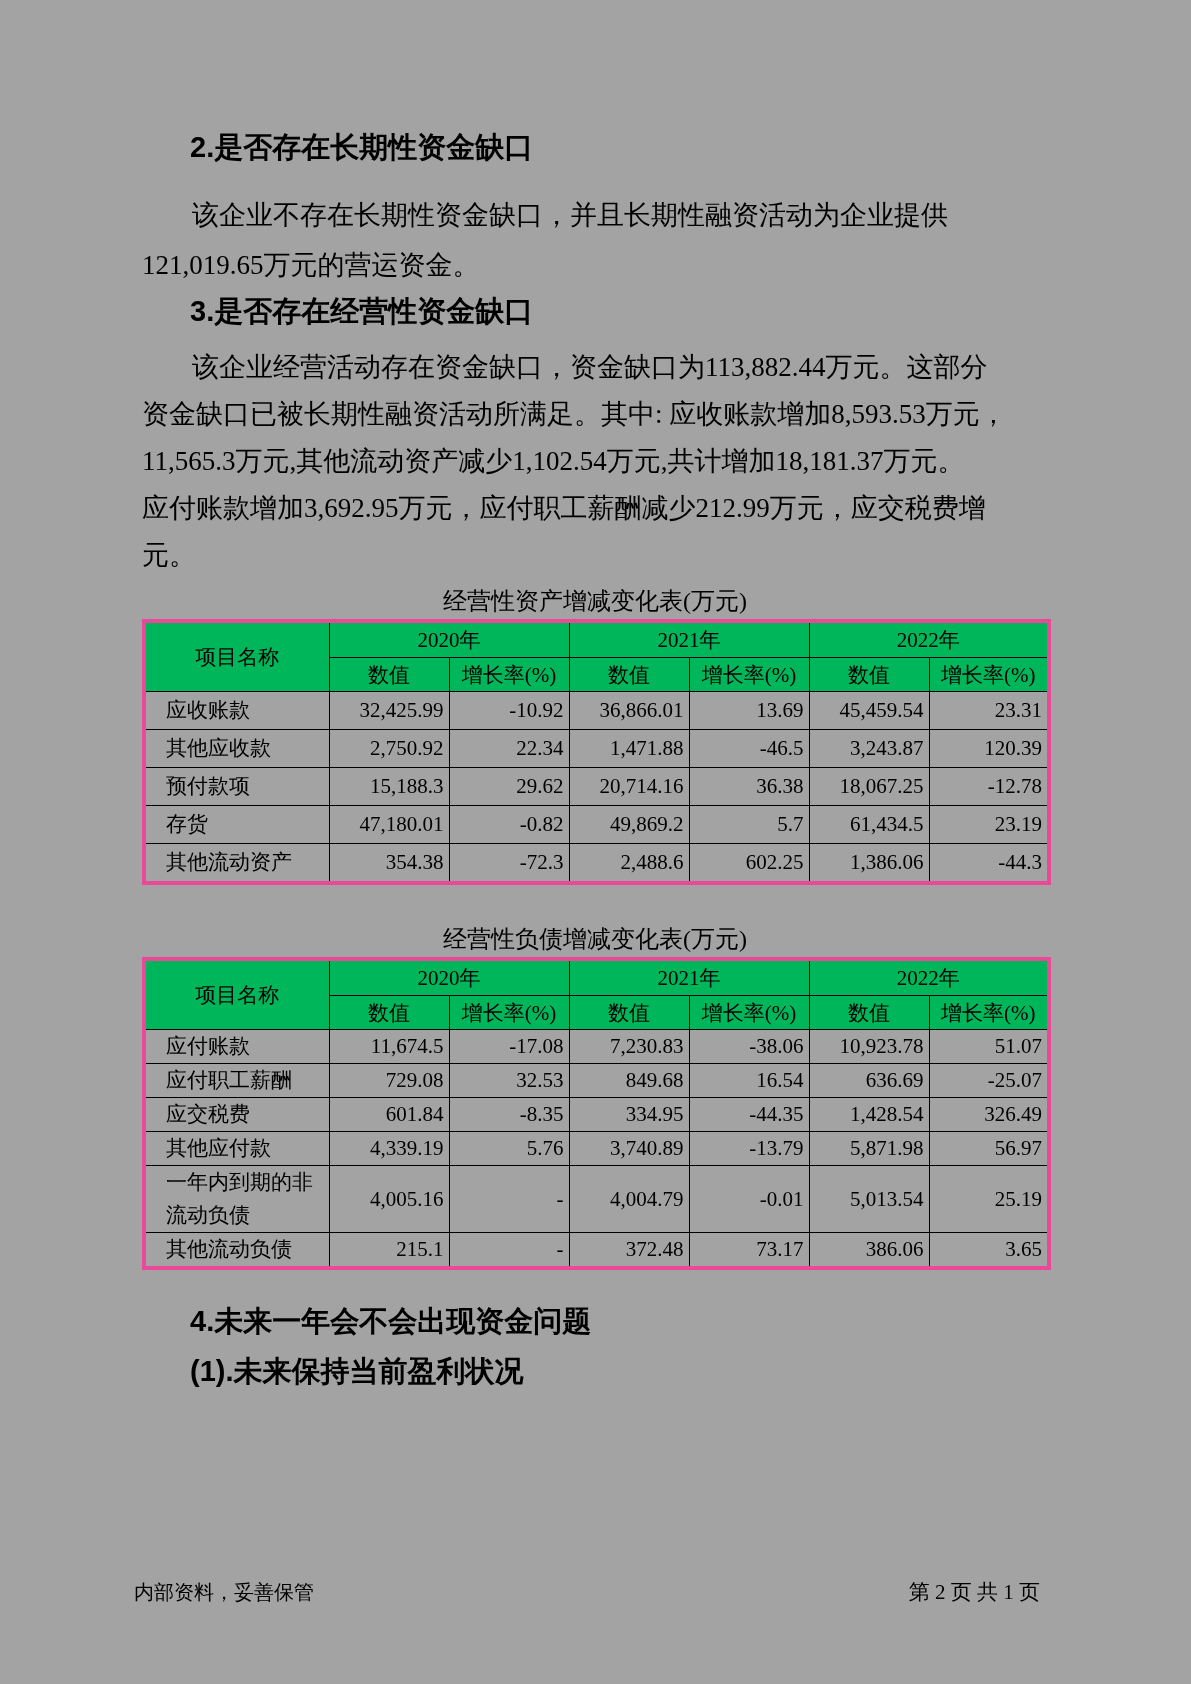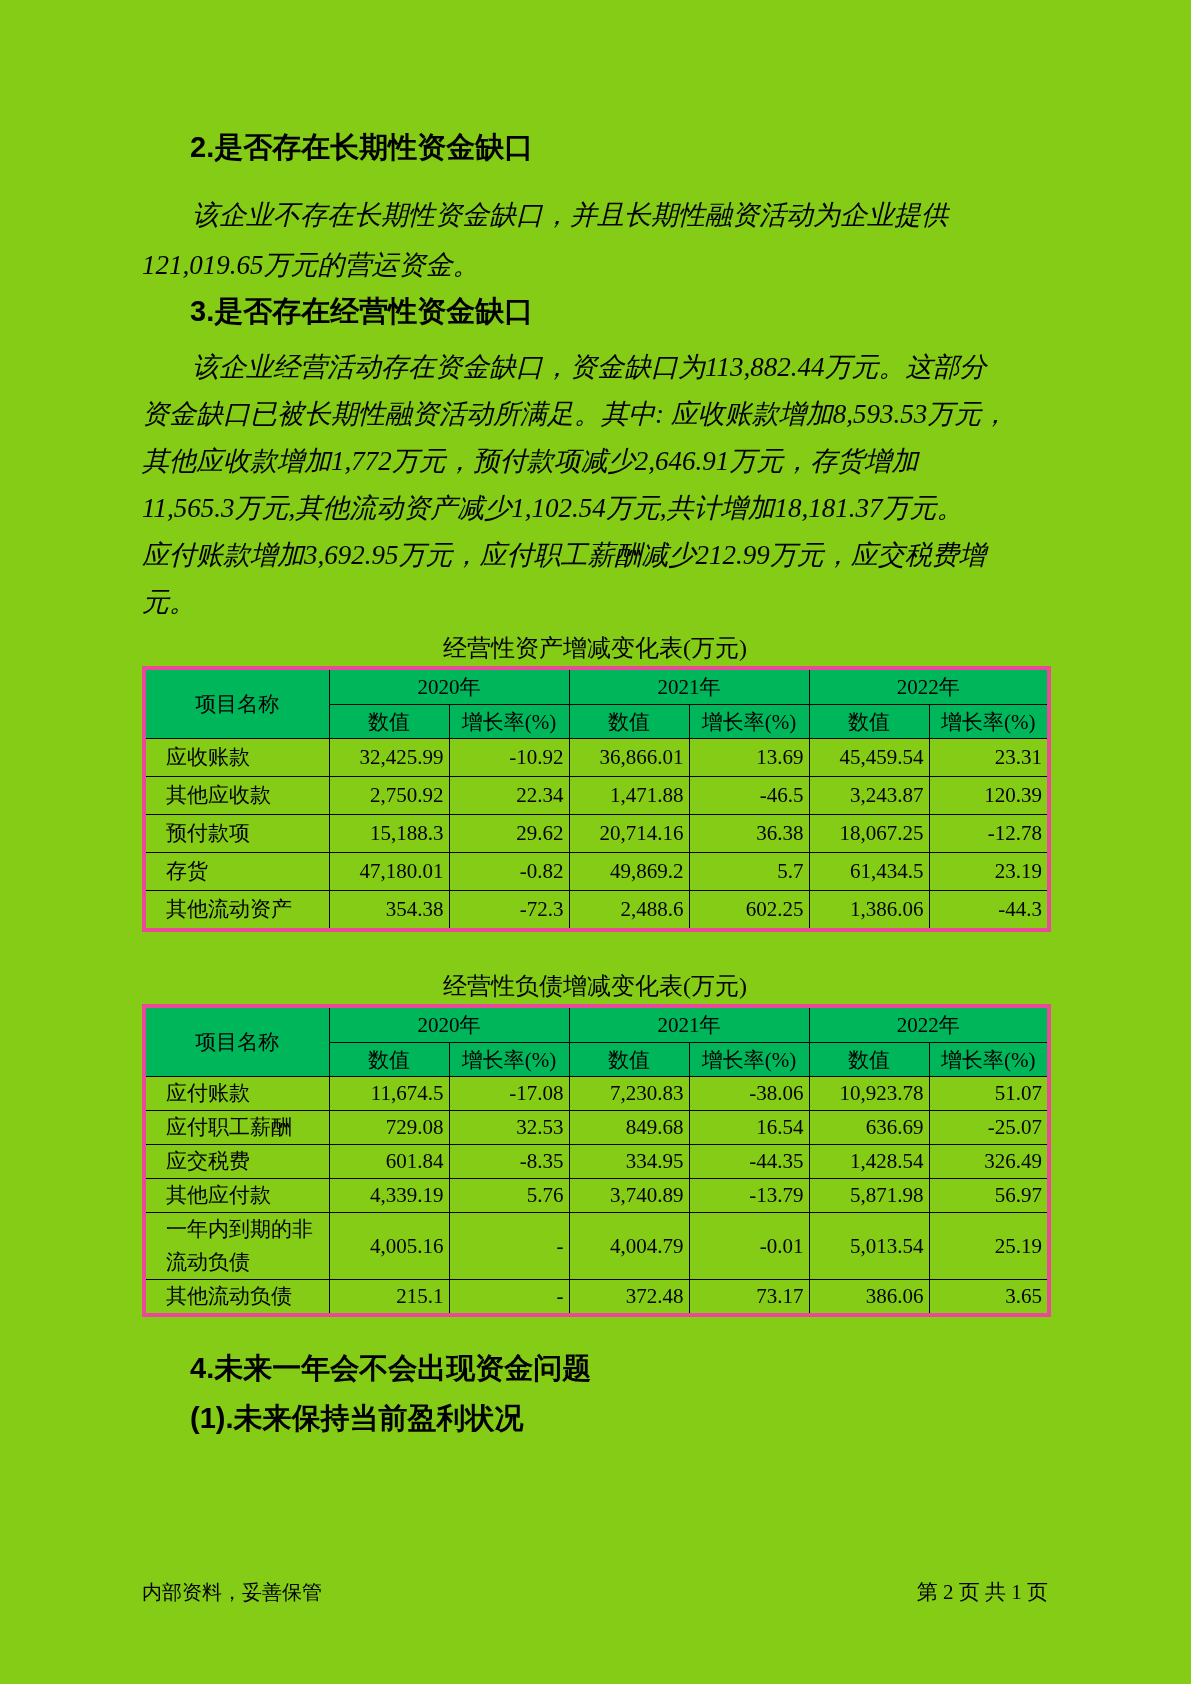--- a/index.html
+++ b/index.html
@@ -1,33 +1,33 @@
 <!DOCTYPE html>
 <html style="--hdr-bg: #00b65a;"><head>
 <meta charset="utf-8">
 <style>
   html,body { margin:0; padding:0; background:#ffffff; }
   .page {
-    position:relative; width:1191px; height:1684px; background:#84cc16;
+    position:relative; width:1191px; height:1684px; background:#a3a3a3;
     color:#000; overflow:hidden;
     font-family:"Liberation Serif","DejaVu Serif",serif;
   }
   .content { position:absolute; left:142px; top:0; width:906px; }
 
   .h-main {
     font-family:"Liberation Sans","DejaVu Sans",sans-serif;
     font-weight:bold; font-size:29px; line-height:42px;
     padding-left:48px; margin:0;
   }
   #h-sec2 { margin-top:126px; }
   #h-sec3 { }
   #h-sec4 { margin-top:30px; }
   #h-sec4-1 { margin-top:8px; }
 
-  .para { font-size:27px; margin:0;font-style:italic; }
+  .para { font-size:27px; margin:0; }
   .para .tline { white-space:nowrap; }
   .para .tline:first-child { text-indent:50px; }
   #para-long-term { margin-top:22px; line-height:50px; }
   #para-operating { margin-top:12px; line-height:47px; }
 
   .tbl-title { text-align:center; font-size:24px; line-height:24px; margin-top:10px; }
   #title-liabilities { margin-top:42px; }
 
   table.grid {
     border-collapse:collapse; width:906px; table-layout:fixed;
@@ -36,21 +36,21 @@
   .grid th, .grid td { border:1px solid #000; padding:0; font-weight:normal; }
   .grid tr.yr th  { height:34px; }
   .grid tr.sub th { height:33px; }
   .grid th.hdr { background:var(--hdr-bg,#00b65a); text-align:center; }
   .t1 tbody td { height:37px; }
   .t2 tbody td { height:33px; }
   .grid td.name { text-align:left; padding-left:20px; line-height:33px; }
   .grid td.num  { text-align:right; padding-right:5px; }
 
   .footer {
-    position:absolute; left:142px; top:1578px; width:906px;
+    position:absolute; left:134px; top:1578px; width:906px;
     display:flex; justify-content:space-between; align-items:baseline;
     font-size:20px;
   }
   .footer .left  { font-family:"Liberation Sans","DejaVu Sans",sans-serif; }
   .footer .right { font-family:"Liberation Serif","DejaVu Serif",serif; font-size:21px; }
 </style>
 </head>
 <body>
 
 <div class="page">
@@ -61,21 +61,20 @@
     <div class="para" id="para-long-term">
         <div class="tline">该企业不存在长期性资金缺口，并且长期性融资活动为企业提供</div>
         <div class="tline">121,019.65万元的营运资金。</div>
       </div>
 
     <h2 class="h-main" id="h-sec3">3.是否存在经营性资金缺口</h2>
 
     <div class="para" id="para-operating">
         <div class="tline">该企业经营活动存在资金缺口，资金缺口为113,882.44万元。这部分</div>
         <div class="tline">资金缺口已被长期性融资活动所满足。其中: 应收账款增加8,593.53万元，</div>
-        <div class="tline">其他应收款增加1,772万元，预付款项减少2,646.91万元，存货增加</div>
         <div class="tline">11,565.3万元,其他流动资产减少1,102.54万元,共计增加18,181.37万元。</div>
         <div class="tline">应付账款增加3,692.95万元，应付职工薪酬减少212.99万元，应交税费增</div>
         <div class="tline">元。</div>
       </div>
 
     <div class="tbl-title" id="title-assets">经营性资产增减变化表(万元)</div>
 
     <table class="grid t1">
         <colgroup>
           <col style="width: 185px;">

